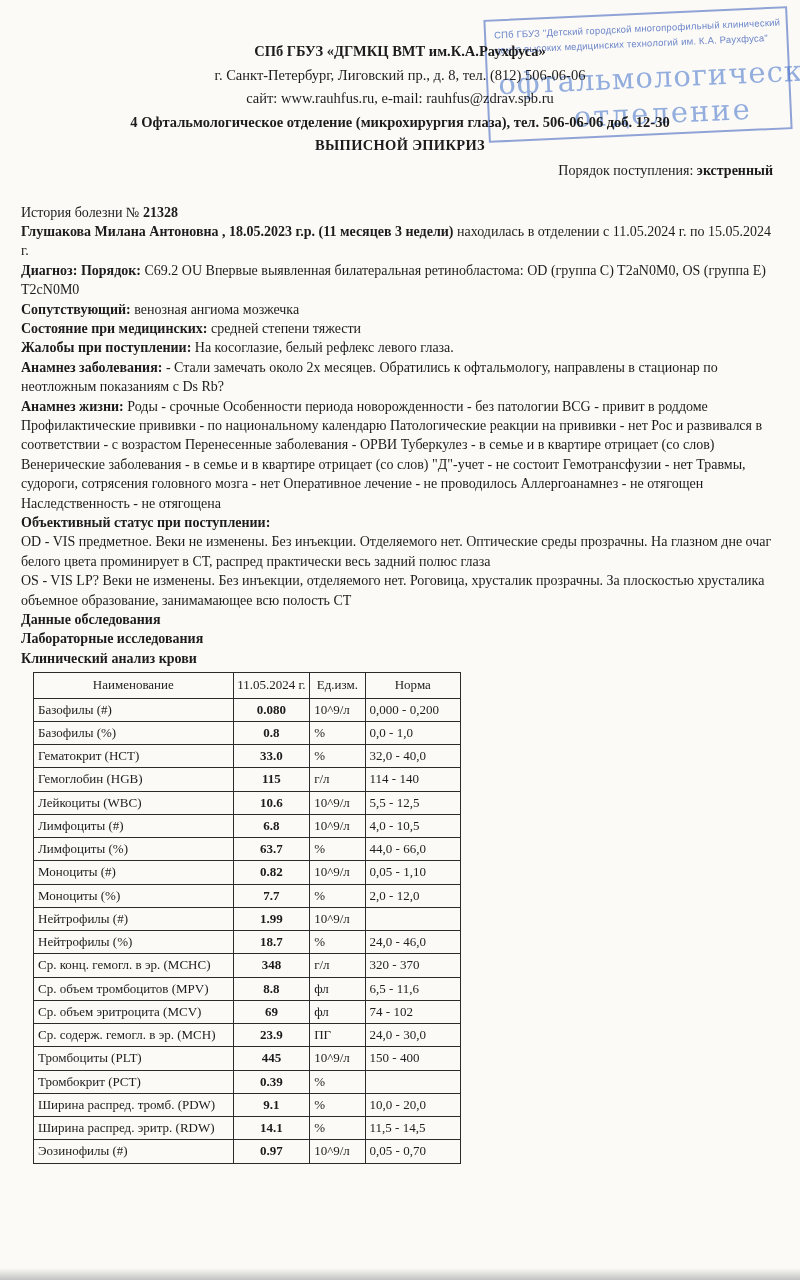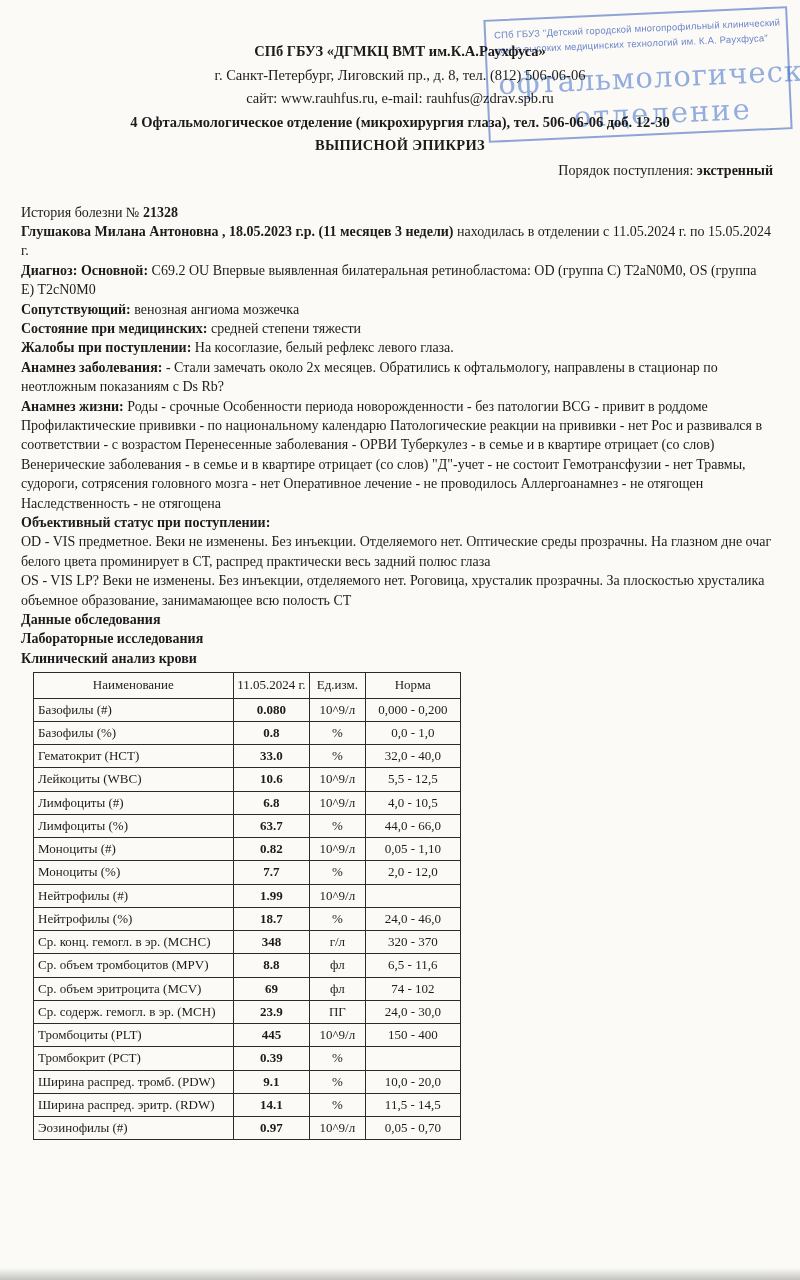--- a/index.html
+++ b/index.html
@@ -50,21 +50,21 @@
     margin:4px 0 0 33px; width:428px;
   }
   .lab-table th, .lab-table td {
     border:1px solid var(--table-border,#2b2b2b);
     font-size:13px; line-height:1.25; padding:3px 4px;
     vertical-align:middle; overflow:hidden;
   }
   .lab-table th { font-weight:normal; text-align:center; padding:4px 1px; }
   .lab-table td.c0 { text-align:left; }
   .lab-table td.c1 { text-align:center; font-weight:bold; }
-  .lab-table td.c2, .lab-table td.c3 { text-align:center; }
+  .lab-table td.c2, .lab-table td.c3 { text-align:left; }
 
   
   .bottom-edge {
     position:absolute; z-index:3; left:0; right:0; bottom:0; height:12px;
     background:linear-gradient(to bottom, rgba(150,152,150,0), rgba(138,142,139,0.5));
   }
 </style>
 </head>
 <body>
 
@@ -84,21 +84,21 @@
     <div class="line department">4 Офтальмологическое отделение (микрохирургия глаза), тел. 506-06-06 доб. 12-30</div>
     <div class="line doc-title">ВЫПИСНОЙ ЭПИКРИЗ</div>
     <div class="admission">
       <span>Порядок поступления: </span><span class="b">экстренный</span>
     </div>
   </div>
 
   <div class="body-text">
       <p class="para"><span>История болезни № </span><span class="b">21328</span></p>
       <p class="para"><span class="b">Глушакова Милана Антоновна , 18.05.2023 г.р. (11 месяцев 3 недели)</span><span> находилась в отделении с 11.05.2024 г. по 15.05.2024 г.</span></p>
-      <p class="para"><span class="b">Диагноз: Основной:</span><span> C69.2 OU Впервые выявленная билатеральная ретинобластома: OD (группа C) T2aN0M0, OS (группа E) T2cN0M0</span></p>
+      <p class="para"><span class="b">Диагноз: Порядок:</span><span> C69.2 OU Впервые выявленная билатеральная ретинобластома: OD (группа C) T2aN0M0, OS (группа E) T2cN0M0</span></p>
       <p class="para"><span class="b">Сопутствующий:</span><span> венозная ангиома мозжечка</span></p>
       <p class="para"><span class="b">Состояние при медицинских:</span><span> средней степени тяжести</span></p>
       <p class="para"><span class="b">Жалобы при поступлении:</span><span> На косоглазие, белый рефлекс левого глаза.</span></p>
       <p class="para"><span class="b">Анамнез заболевания:</span><span> - Стали замечать около 2х месяцев. Обратились к офтальмологу, направлены в стационар по неотложным показаниям с Ds Rb?</span></p>
       <p class="para"><span class="b">Анамнез жизни:</span><span> Роды - срочные Особенности периода новорожденности - без патологии BCG - привит в роддоме Профилактические прививки - по национальному календарю Патологические реакции на прививки - нет Рос и развивался в соответствии - с возрастом Перенесенные заболевания - ОРВИ Туберкулез - в семье и в квартире отрицает (со слов) Венерические заболевания - в семье и в квартире отрицает (со слов) "Д"-учет - не состоит Гемотрансфузии - нет Травмы, судороги, сотрясения головного мозга - нет Оперативное лечение - не проводилось Аллергоанамнез - не отягощен Наследственность - не отягощена</span></p>
       <p class="para"><span class="b">Объективный статус при поступлении:</span></p>
       <p class="para"><span>OD - VIS предметное. Веки не изменены. Без инъекции. Отделяемого нет. Оптические среды прозрачны. На глазном дне очаг белого цвета проминирует в СТ, распред практически весь задний полюс глаза</span></p>
       <p class="para"><span>OS - VIS LP? Веки не изменены. Без инъекции, отделяемого нет. Роговица, хрусталик прозрачны. За плоскостью хрусталика объемное образование, занимамающее всю полость СТ</span></p>
       <p class="para"><span class="b">Данные обследования</span></p>
       <p class="para"><span class="b">Лабораторные исследования</span></p>
@@ -133,20 +133,26 @@
           <td class="c2">%</td>
           <td class="c3">0,0 - 1,0</td>
         </tr>
         <tr>
           <td class="c0">Гематокрит (HCT)</td>
           <td class="c1">33.0</td>
           <td class="c2">%</td>
           <td class="c3">32,0 - 40,0</td>
         </tr>
         <tr>
+          <td class="c0">Гемоглобин (HGB)</td>
+          <td class="c1">115</td>
+          <td class="c2">г/л</td>
+          <td class="c3">114 - 140</td>
+        </tr>
+        <tr>
           <td class="c0">Лейкоциты (WBC)</td>
           <td class="c1">10.6</td>
           <td class="c2">10^9/л</td>
           <td class="c3">5,5 - 12,5</td>
         </tr>
         <tr>
           <td class="c0">Лимфоциты (#)</td>
           <td class="c1">6.8</td>
           <td class="c2">10^9/л</td>
           <td class="c3">4,0 - 10,5</td>

